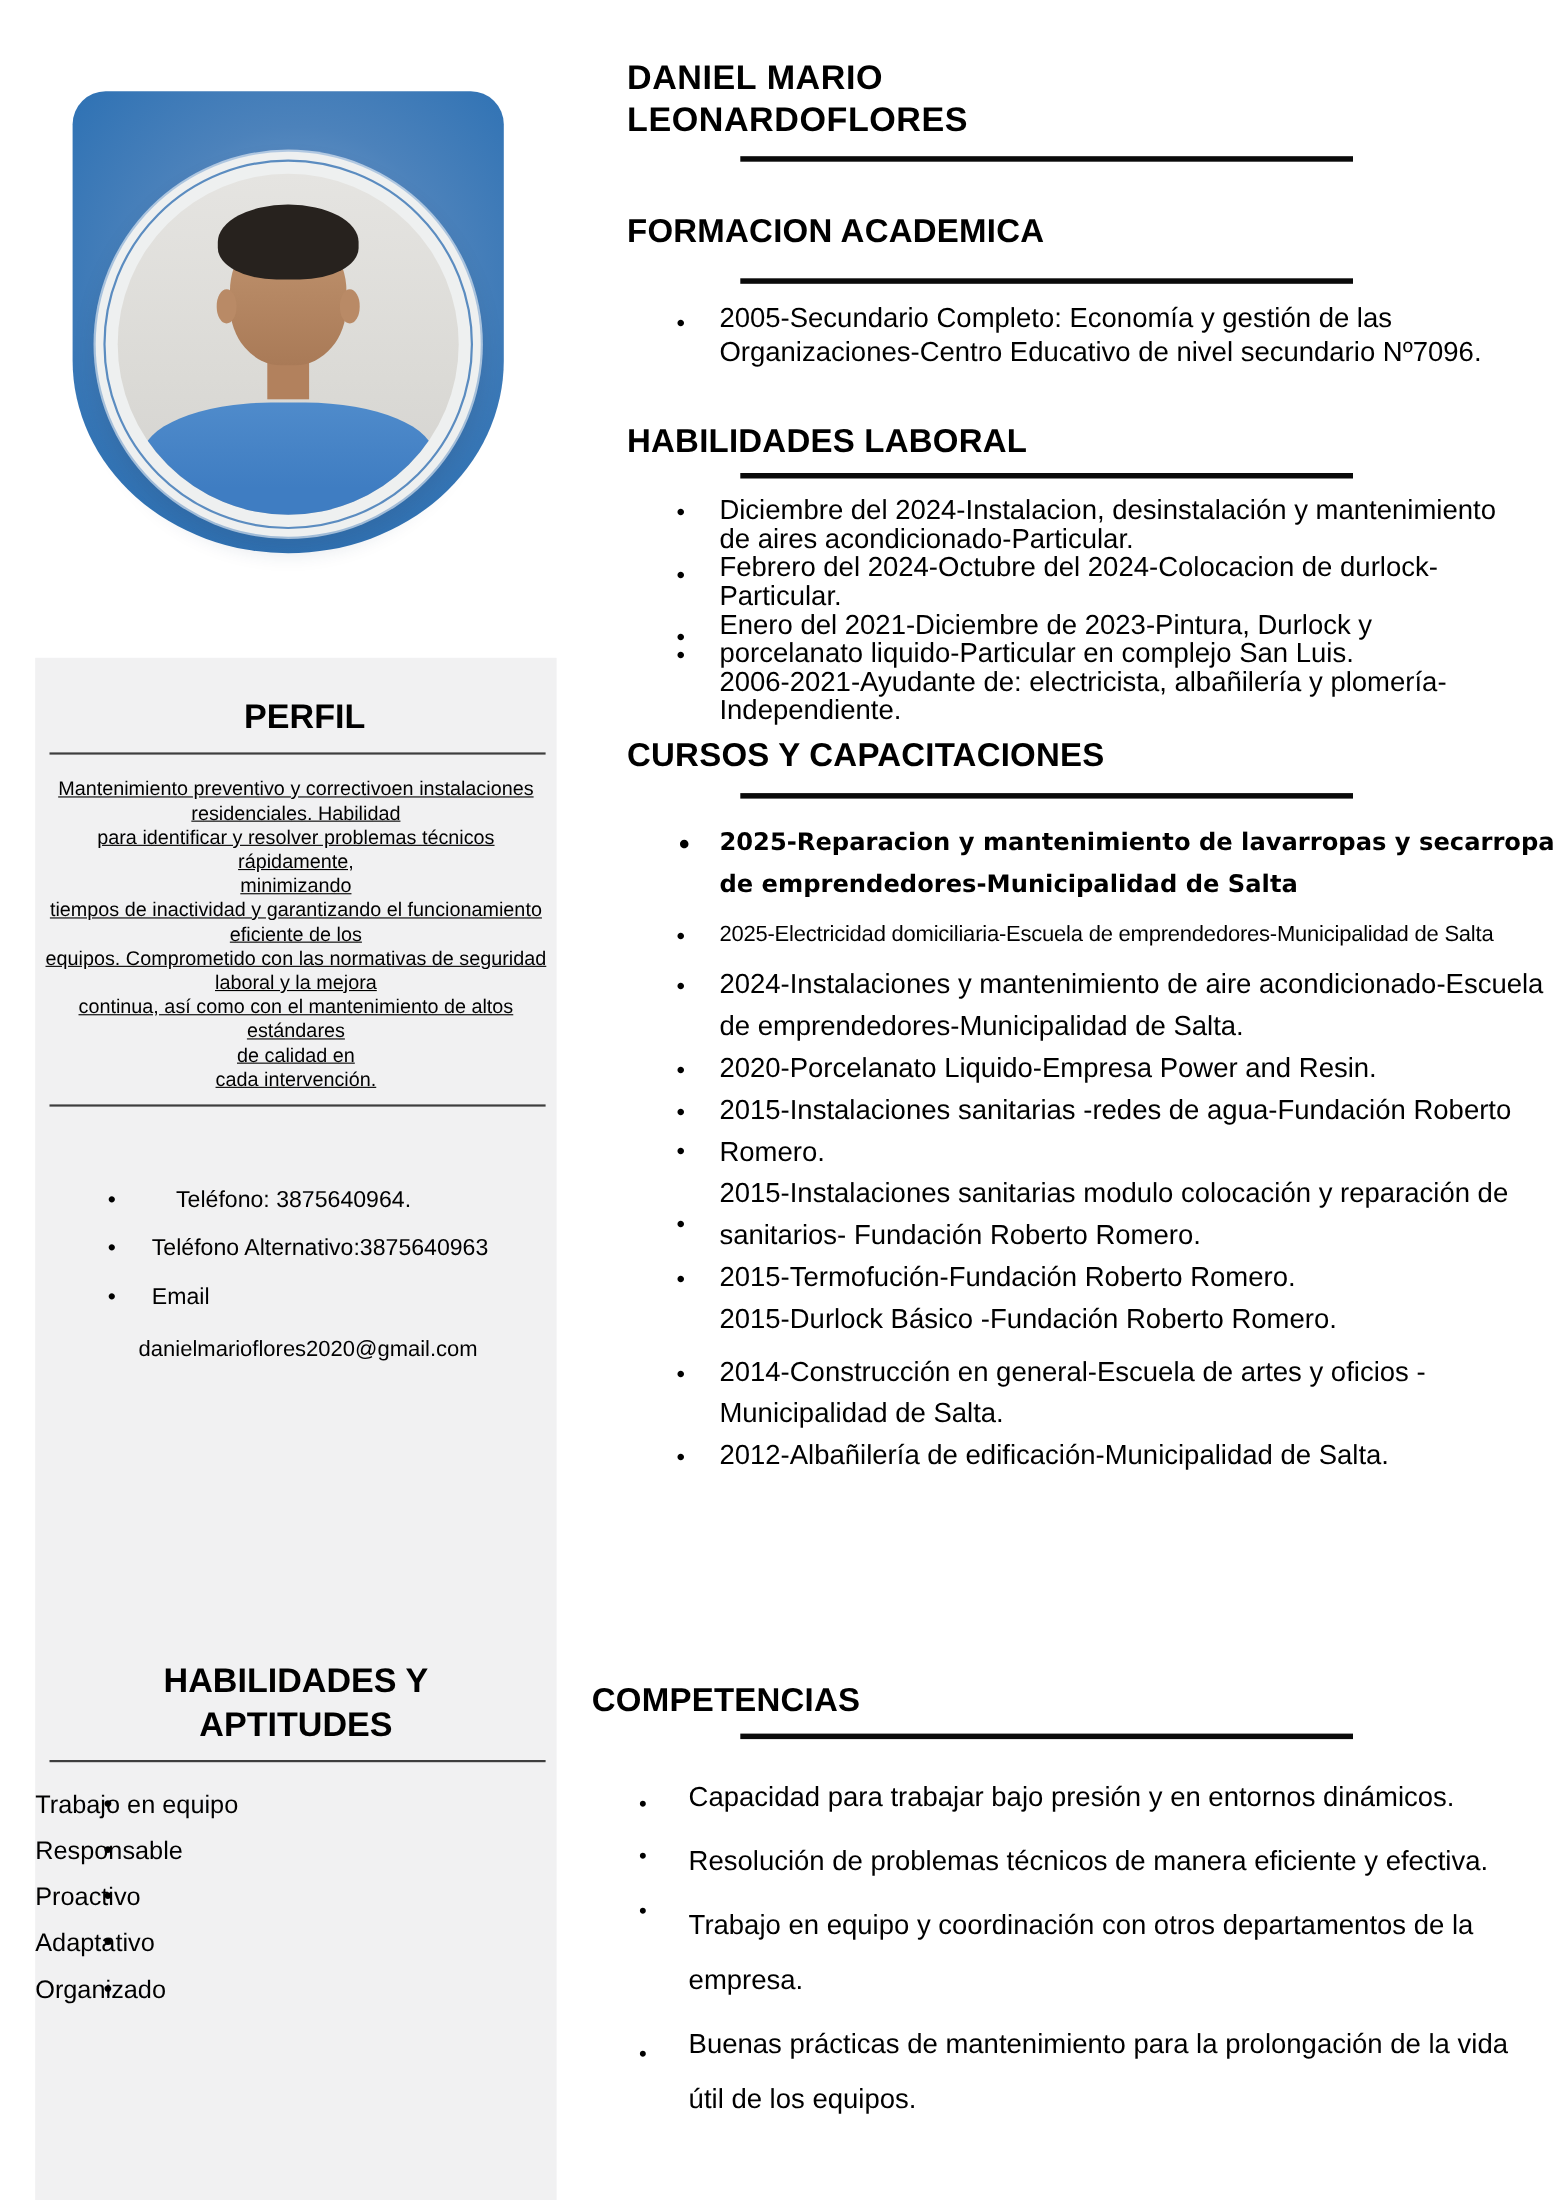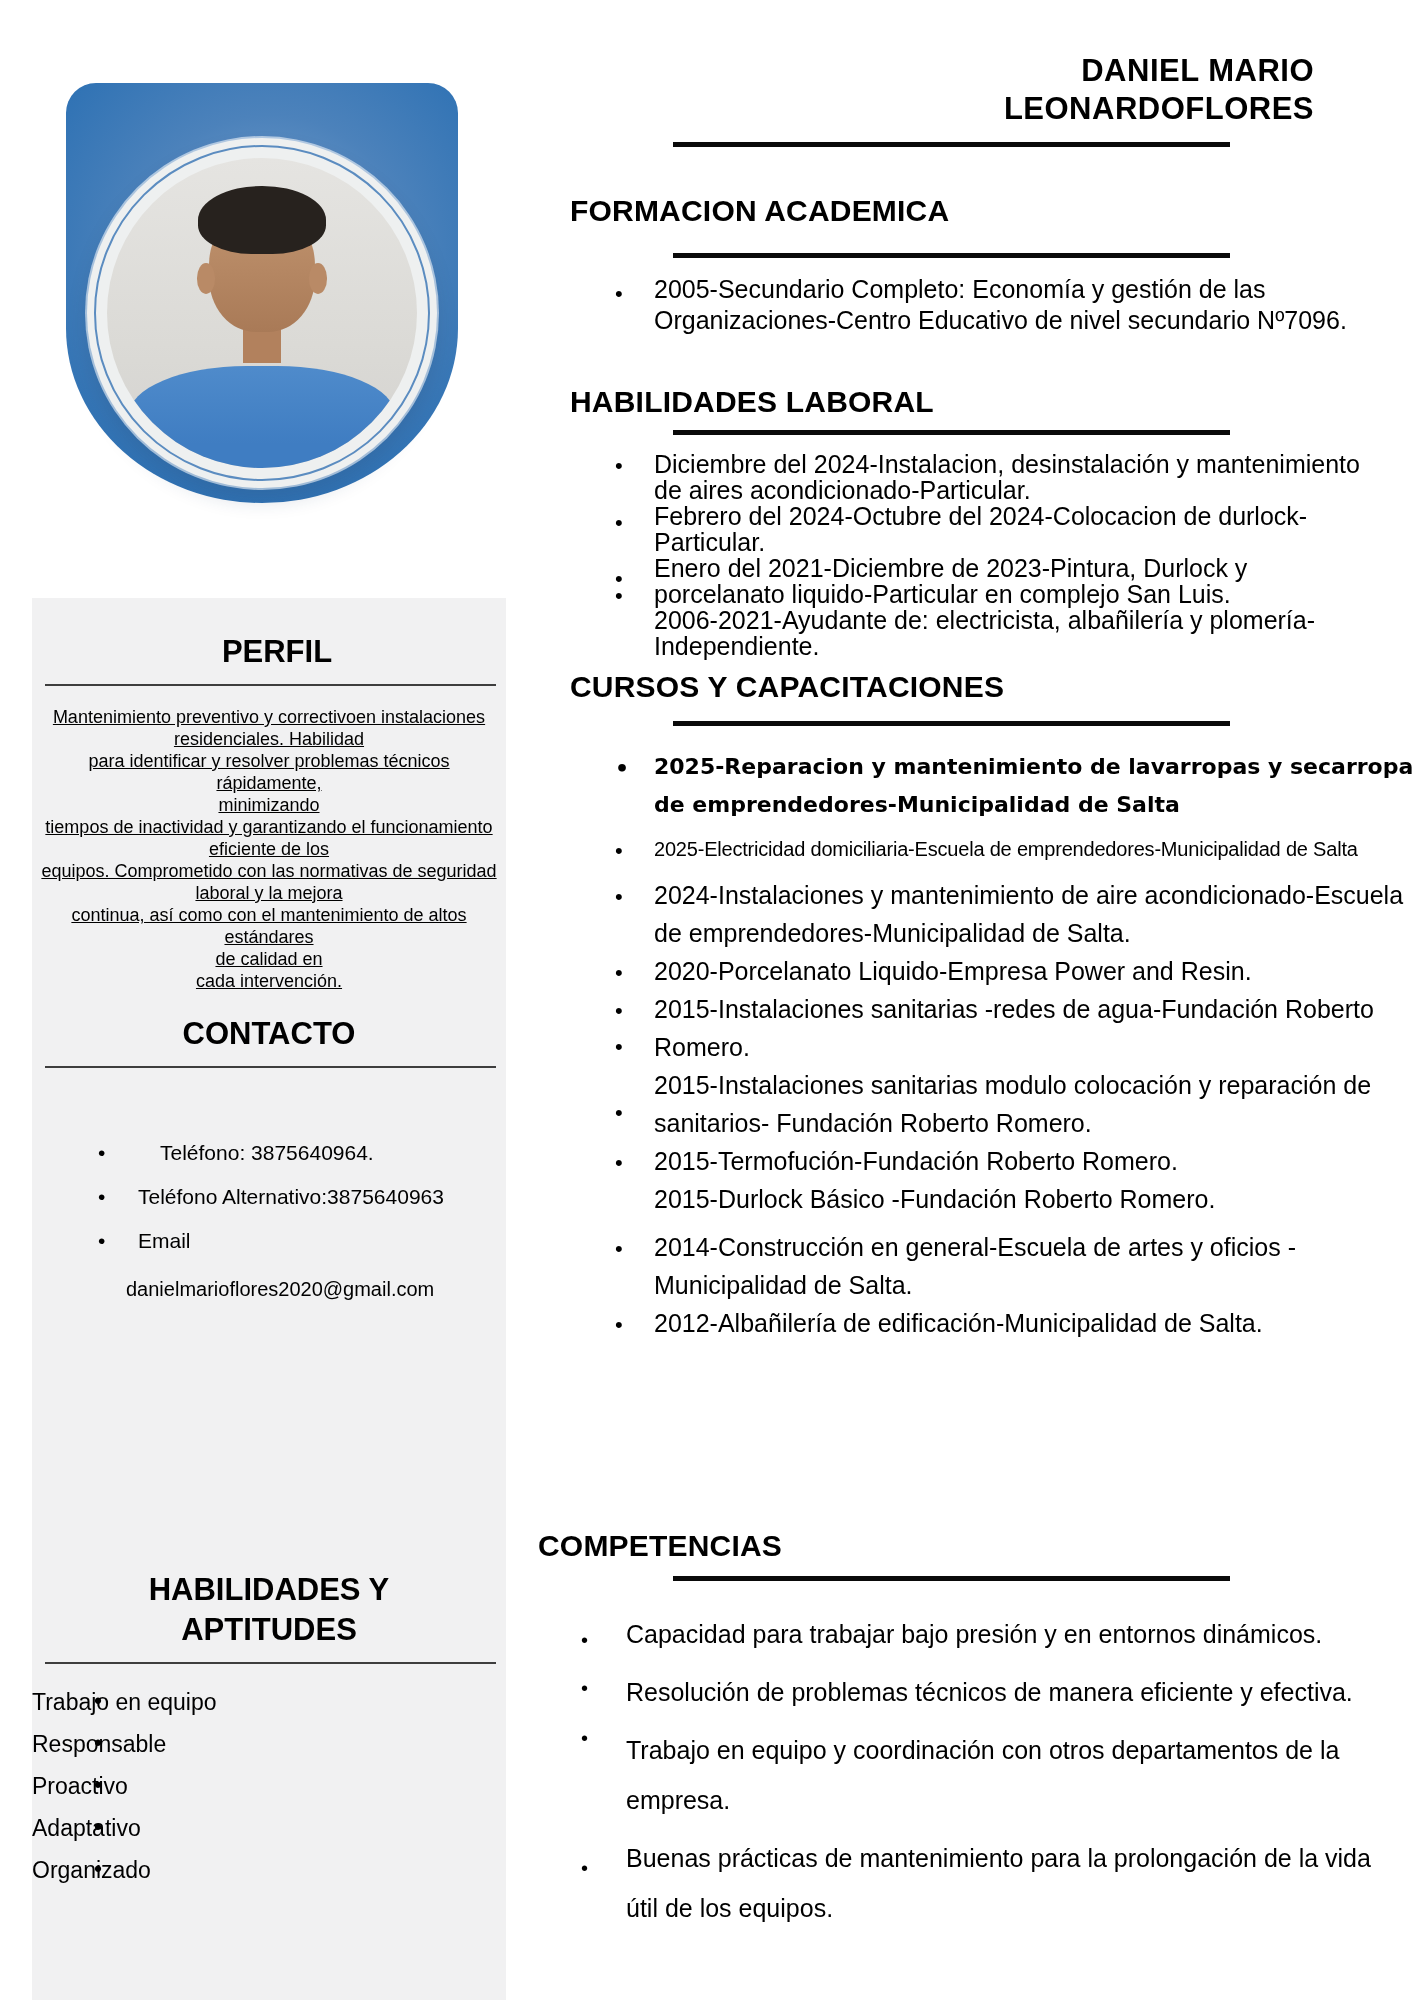--- a/index.html
+++ b/index.html
@@ -68,21 +68,21 @@
   ul.contact li:nth-child(3){margin-bottom:26px;}
   ul.contact li:nth-child(4){font-size:20px;padding-left:94px;}
   ul.contact li:nth-child(4)::before{content:"";}
   ul.skills{margin-top:26px;}
   ul.skills li{font-size:23px;line-height:24px;margin-bottom:18px;}
   ul.skills li::before{content:"\2022";position:absolute;left:62px;top:-1px;font-size:23px;}
 
   
   .main{position:absolute;left:570px;top:0;width:744px;}
   .main h1{
-    font-size:31px;line-height:38px;font-weight:bold;text-align:right;
+    font-size:31px;line-height:38px;font-weight:bold;text-align:left;
     margin:52px 0 0;white-space:pre-line;letter-spacing:.5px;
   }
   .hrule{height:5px;background:#0a0a0a;width:557px;margin:14px 0 0 103px;}
   .main h2{font-size:30px;line-height:36px;font-weight:bold;margin:0;letter-spacing:.2px;}
   .sec-formacion h2{margin-top:46px;}
   .sec-formacion .hrule{margin-top:24px;}
   .sec-experiencia h2{margin-top:48px;}
   .sec-experiencia .hrule{margin-top:10px;}
   .sec-cursos h2{margin-top:10px;}
   .sec-cursos .hrule{margin-top:16px;}
@@ -145,21 +145,20 @@
 para identificar y resolver problemas técnicos rápidamente,
 minimizando
 tiempos de inactividad y garantizando el funcionamiento
 eficiente de los
 equipos. Comprometido con las normativas de seguridad
 laboral y la mejora
 continua, así como con el mantenimiento de altos estándares
 de calidad en
 cada intervención.</p>
 
-    <h2 class="contact-title">CONTACTO</h2>
     <div class="srule"></div>
     <ul class="side-list contact">
         <li>Teléfono: 3875640964.</li>
         <li>Teléfono Alternativo:3875640963</li>
         <li>Email</li>
         <li>danielmarioflores2020@gmail.com</li>
       </ul>
 
     <h2 class="skills-title">HABILIDADES Y
 APTITUDES</h2>

